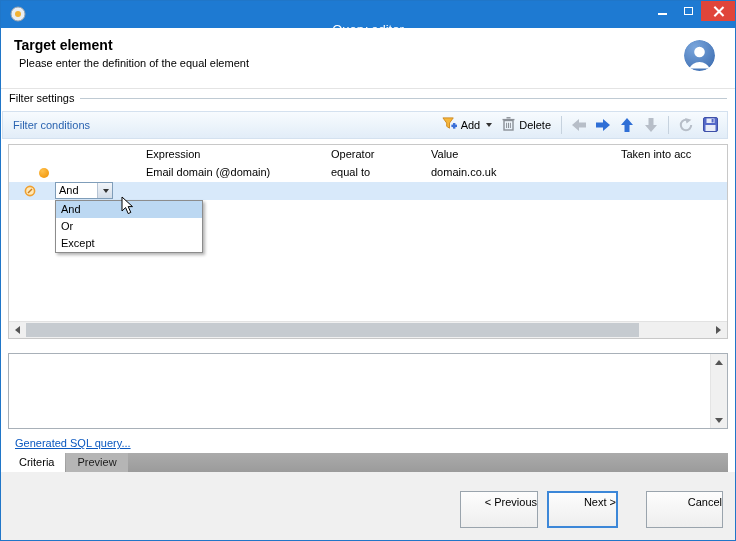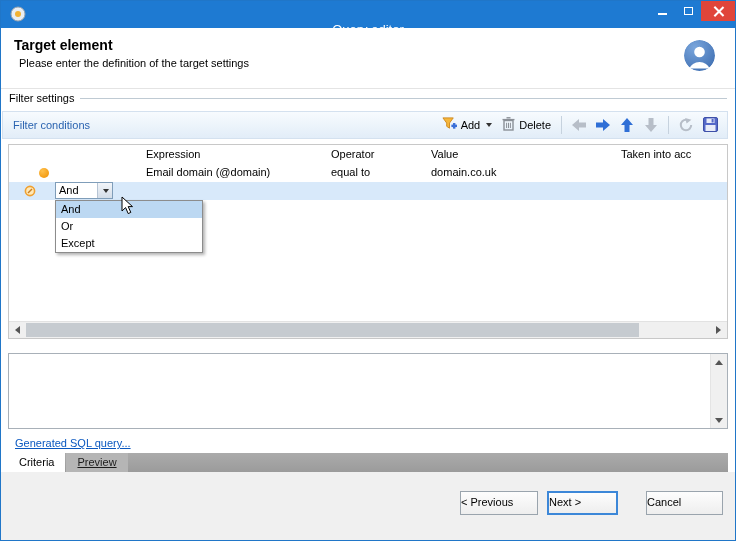--- a/index.html
+++ b/index.html
@@ -100,26 +100,26 @@
   .vs-up { top:0; } .vs-down { bottom:0; }
 
   .sql-link { position:absolute; top:436px; left:14px; color:#0a58c0;
               text-decoration:underline; cursor:pointer; }
 
   
   .tabstrip { position:absolute; top:452px; left:7px; right:7px; height:19px;
               background:linear-gradient(#ababab,#9b9b9b); display:flex; }
   .tab { padding:3px 11px 0; height:19px; font-size:11px; }
   .tab.active { background:#fff; color:#000; }
-  .tab.inactive { background:#b5b5b5; color:#1c1c1c; margin-left:1px;text-decoration:underline; }
+  .tab.inactive { background:#b5b5b5; color:#1c1c1c; margin-left:1px; }
 
   
   .footer { position:absolute; top:471px; left:0; right:0; bottom:0; background:#f0f0f0; }
-  .btn { position:absolute; top:19px; height:24px; background:linear-gradient(#fdfdfd,#eeeeee);
-         border:1px solid #9aa4ad; text-align:left; line-height:21px; font-size:11px; }
+  .btn { position:absolute; top:19px; height:37px; background:linear-gradient(#fdfdfd,#eeeeee);
+         border:1px solid #9aa4ad; text-align:right; line-height:21px; font-size:11px; }
   .btn-prev { left:459px; width:78px; }
   .btn-next { left:546px; width:71px; border:2px solid #3c87d8; line-height:19px; }
   .btn-cancel { left:645px; width:77px; }
 </style>
 </head>
 <body>
 
 <div class="window">
 
   <div class="titlebar">
@@ -138,21 +138,21 @@
           <span class="g-max"></span>
         </div>
       <div class="win-btn close">
           <span class="g-close"></span>
         </div>
     </div>
   </div>
 
   <div class="header">
     <div class="header-title">Target element</div>
-    <div class="header-sub">Please enter the definition of the target settings</div>
+    <div class="header-sub">Please enter the definition of the equal element</div>
     <span class="avatar">
       <svg width="31" height="31" viewBox="0 0 31 31">
         <defs>
           <radialGradient id="avg" cx="35%" cy="25%" r="90%">
             <stop offset="0%" stop-color="#7aa6dc"></stop>
               <stop offset="100%" stop-color="#3c6cb0"></stop>
           </radialGradient>
         </defs>
         <circle cx="15.5" cy="15.5" r="15.5" fill="url(#avg)"></circle>
         <circle cx="15.5" cy="12" r="5.3" fill="#fff"></circle>

